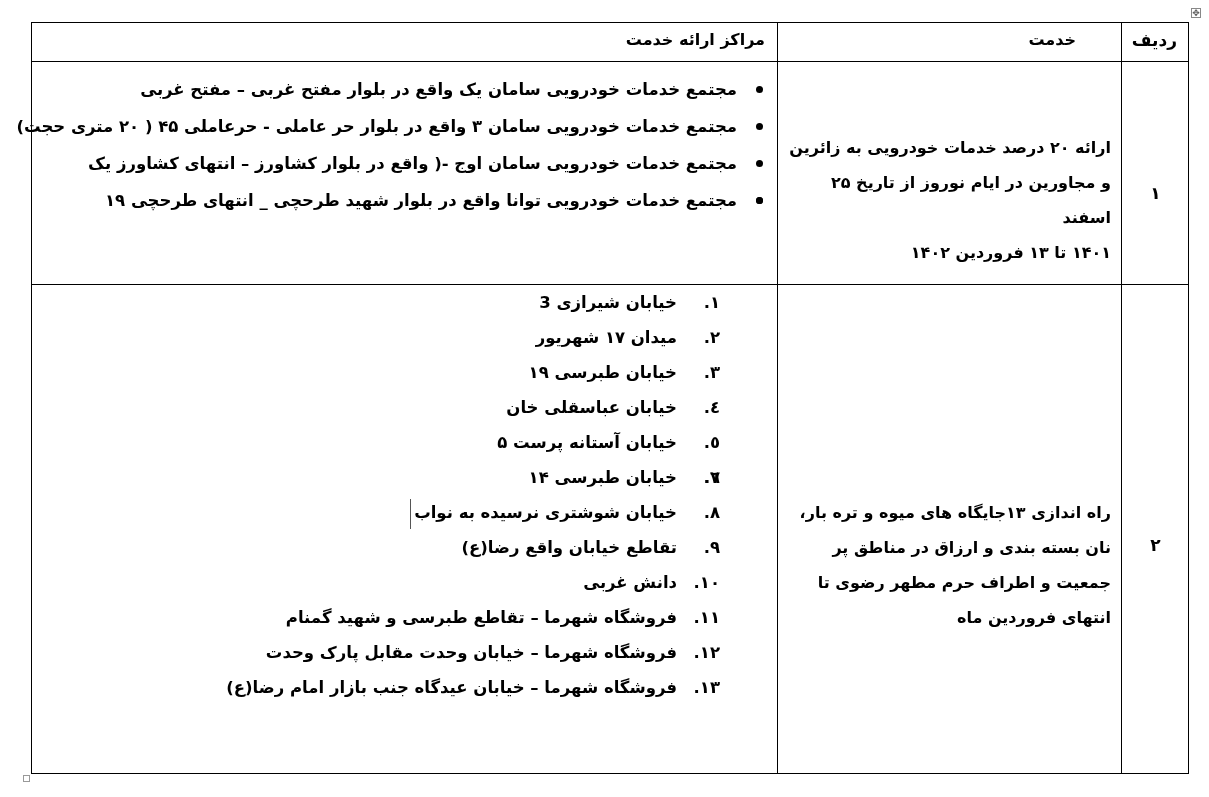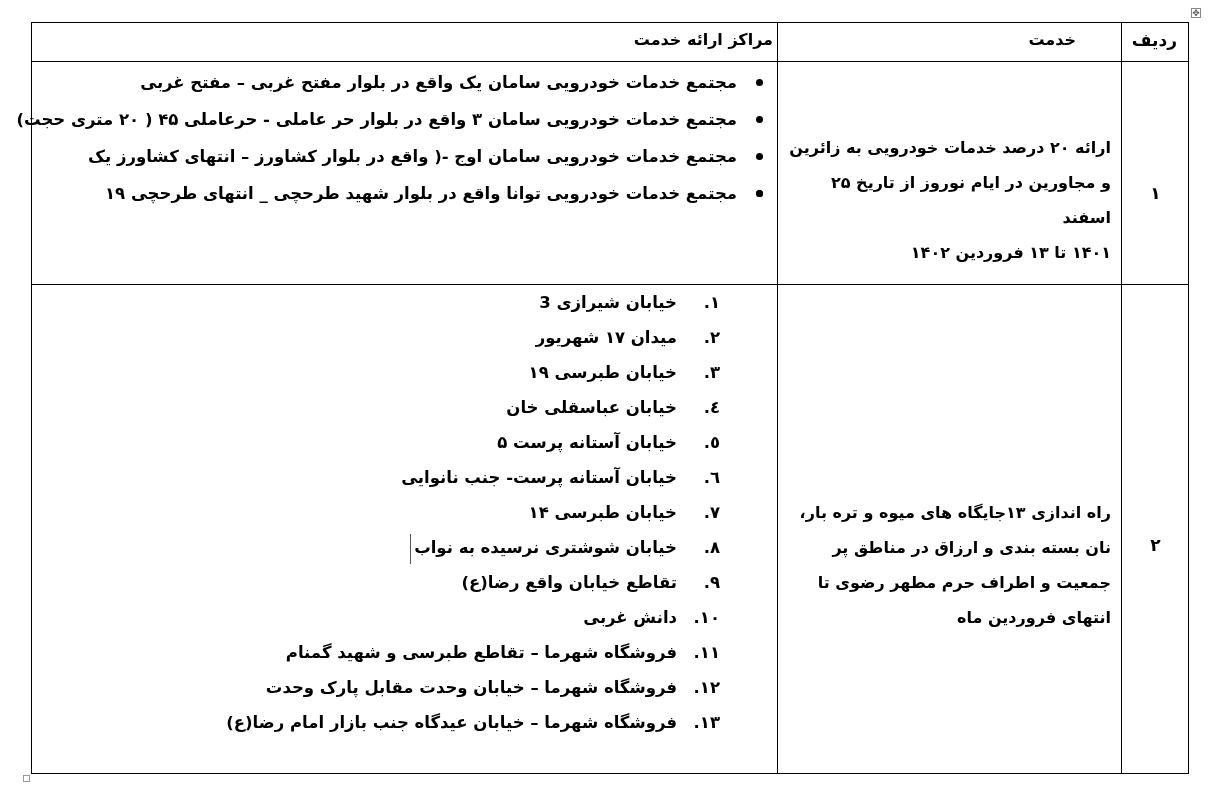--- a/index.html
+++ b/index.html
@@ -37,29 +37,29 @@
 
 <div class="table">
 
   <div class="vline" style="left:745px"></div>
   <div class="vline" style="left:1089px"></div>
   <div class="hline" style="top:38px"></div>
   <div class="hline" style="top:261px"></div>
 
   <div class="cell hdr" style="left:1090px; top:0; width:67px; height:38px; padding:7px 12px 0 0; font-size:17px;">ردیف</div>
   <div class="cell hdr" style="left:746px; top:0; width:343px; height:38px; padding:7px 45px 0 0;">خدمت</div>
-  <div class="cell hdr" style="left:8px; top:0; width:745px; height:38px; padding:7px 12px 0 0;">مراکز ارائه خدمت</div>
+  <div class="cell hdr" style="left:0; top:0; width:745px; height:38px; padding:7px 12px 0 0;">مراکز ارائه خدمت</div>
 
   <div class="cell radif" style="left:1090px; top:160px; width:67px;">۱</div>
   <div class="cell service" style="left:746px; top:107px; width:343px; padding-right:10px;">
     <div>ارائه ۲۰ درصد خدمات خودرویی به زائرین</div>
     <div>و مجاورین در ایام نوروز از تاریخ ۲۵ اسفند</div>
     <div>۱۴۰۱ تا ۱۳ فروردین ۱۴۰۲</div>
   </div>
-  <div class="cell" style="left:0; top:38px; width:745px; padding-top:3px;">
+  <div class="cell" style="left:0; top:38px; width:745px; padding-top:10px;">
     <ul class="bullets">
       <li><span class="dot"></span><span>مجتمع خدمات خودرویی سامان یک واقع در بلوار مفتح غربی – مفتح غربی</span></li>
       <li><span class="dot"></span><span>مجتمع خدمات خودرویی سامان ۳ واقع در بلوار حر عاملی - حرعاملی ۴۵ ( ۲۰ متری حجت)</span></li>
       <li><span class="dot"></span><span>مجتمع خدمات خودرویی سامان اوج -( واقع در بلوار کشاورز – انتهای کشاورز یک</span></li>
       <li><span class="dot"></span></li>
       <li><span class="dot"></span><span>مجتمع خدمات خودرویی توانا واقع در بلوار شهید طرحچی _ انتهای طرحچی ۱۹</span></li>
     </ul>
   </div>
 
   <div class="cell radif" style="left:1090px; top:512px; width:67px;">۲</div>
@@ -69,21 +69,21 @@
     <div>جمعیت و اطراف حرم مطهر رضوی تا</div>
     <div>انتهای فروردین ماه</div>
   </div>
   <div class="cell" style="left:0; top:262px; width:745px; padding-top:0;">
     <ol class="numbered">
       <li><span class="num">۱.</span><span>خیابان شیرازی 3</span></li>
       <li><span class="num">۲.</span><span>میدان ۱۷ شهریور</span></li>
       <li><span class="num">۳.</span><span>خیابان طبرسی ۱۹</span></li>
       <li><span class="num">٤.</span><span>خیابان عباسقلی خان</span></li>
       <li><span class="num">٥.</span><span>خیابان آستانه پرست ۵</span></li>
-      <li><span class="num">٦.</span><span>خیابان آستانه پرست- جنب نانوایی</span></li>
+      <li><span class="num">٦.</span></li>
       <li><span class="num">۷.</span><span>خیابان طبرسی ۱۴</span></li>
       <li><span class="num">۸.</span><span>خیابان شوشتری نرسیده به نواب</span><span class="cursor"></span></li>
       <li><span class="num">۹.</span><span>تقاطع خیابان واقع رضا(ع)</span></li>
       <li><span class="num">۱۰.</span><span>دانش غربی</span></li>
       <li><span class="num">۱۱.</span><span>فروشگاه شهرما – تقاطع طبرسی و شهید گمنام</span></li>
       <li><span class="num">۱۲.</span><span>فروشگاه شهرما – خیابان وحدت مقابل پارک وحدت</span></li>
       <li><span class="num">۱۳.</span><span>فروشگاه شهرما – خیابان عیدگاه جنب بازار امام رضا(ع)</span></li>
     </ol>
   </div>
 </div>

